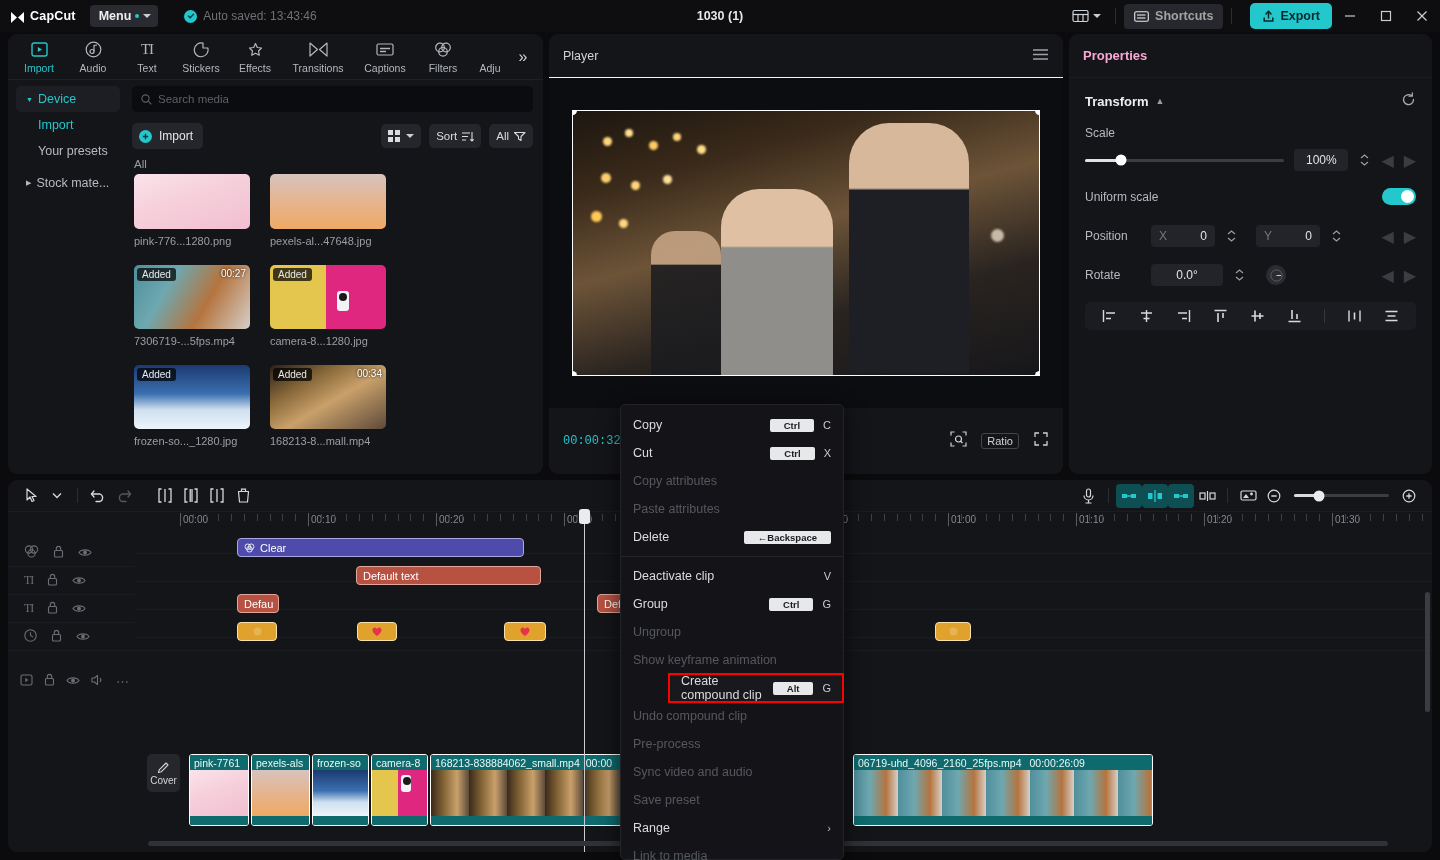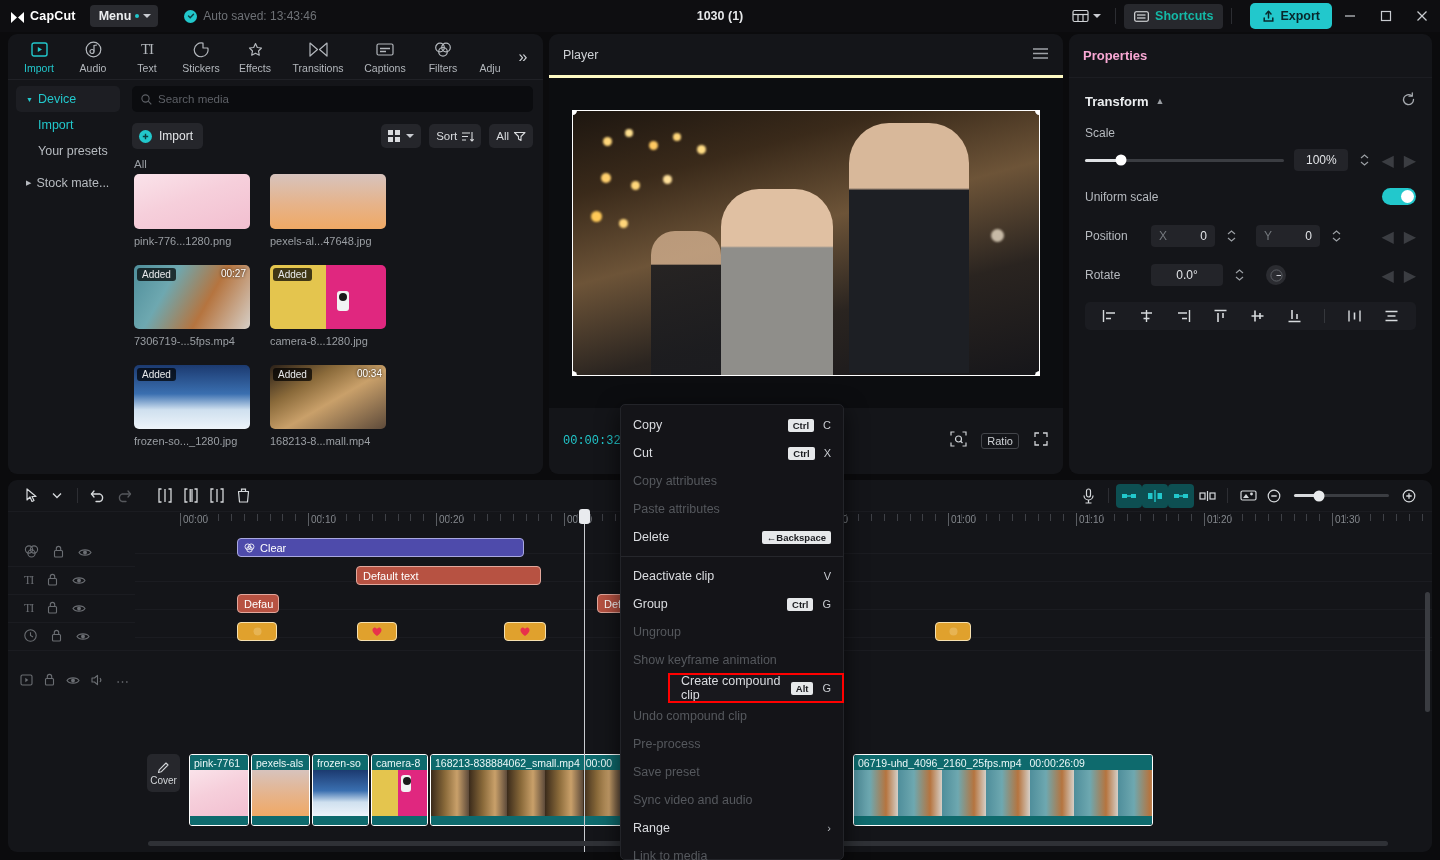--- a/index.html
+++ b/index.html
@@ -28,21 +28,21 @@
   .check-circle{ width:13px;height:13px;border-radius:50%;background:#22c8cc;
     display:flex;align-items:center;justify-content:center;}
   .check-circle svg{ display:block; }
   .win-title{ position:absolute; left:0; right:0; text-align:center; font-size:12.5px;
     font-weight:bold; color:#e6e8ea; pointer-events:none;}
   .tb-right{ margin-left:auto; display:flex; align-items:center; gap:0; height:32px;}
   .tb-icon-btn{ height:24px; display:flex; align-items:center; gap:4px; padding:0 6px;
     border-radius:4px; cursor:pointer; color:#cfd2d6; }
   .tb-sep{ width:1px; height:16px; background:#2c2d32; margin:0 8px; }
   .shortcuts{ height:25px; padding:0 10px; border-radius:4px; background:#27282d;
-    display:flex;align-items:center;gap:6px; font-size:12.5px; font-weight:bold; color:#14b8a6; cursor:pointer;}
+    display:flex;align-items:center;gap:6px; font-size:12.5px; font-weight:bold; color:#a3a3a3; cursor:pointer;}
   .export-btn{ height:26px; padding:0 12px; border-radius:5px; background:#22c8cc;
     display:flex;align-items:center;gap:5px; font-size:12.5px; font-weight:bold; color:#08282b;
     cursor:pointer; margin-left:10px;}
   .wctrl{ width:36px; height:32px; display:flex;align-items:center;justify-content:center;
     cursor:pointer; color:#c8cbd0;}
 
   
   .media-panel{ position:absolute; left:8px; top:34px; width:535px; height:440px;
     background:#141519; border-radius:9px; overflow:hidden; }
   .tabs{ height:46px; display:flex; align-items:center; padding:0 4px; position:relative;}
@@ -92,21 +92,21 @@
   .art-mall{ background:linear-gradient(150deg,#2a2018 0%,#8a6a3a 30%,#c9a06a 55%,#5d4a3a 100%); }
   .cam-dot{ position:absolute; left:58%; top:40%; width:12px; height:20px;
     background:#f2f3f4; border-radius:3px;}
   .cam-dot:after{ content:""; position:absolute; left:2px; top:2px; width:8px;height:8px;
     border-radius:50%; background:#1a1a1a;}
 
   
   .player{ position:absolute; left:549px; top:34px; width:514px; height:440px;
     background:#141519; border-radius:9px; overflow:hidden;}
   .player-head{ height:44px; display:flex;align-items:center; padding:0 14px;
-    font-size:12.5px; color:#cfd2d6; border-bottom:3px solid #fef9c3;}
+    font-size:12.5px; color:#cfd2d6; border-bottom:1px solid #fef9c3;}
   .hamburger{ margin-left:auto; cursor:pointer; }
   .stage{ position:relative; height:330px; background:#0c0d10;
     display:flex;align-items:center;justify-content:center;}
   .video-box{ position:relative; width:468px; height:266px;
     background:linear-gradient(165deg,#1d1610 0%,#3a2a1a 22%,#6d5438 45%,#2a2420 70%,#16161a 100%);
     border:1px solid #ffffff; overflow:hidden;}
   .handle{ position:absolute; width:9px;height:9px;border-radius:50%;background:#fff;}
   .bokeh{ position:absolute; border-radius:50%; filter:blur(1.2px); }
   .figA{ position:absolute; right:70px; top:12px; width:120px; height:250px;
     background:linear-gradient(180deg,#d8b89a 0%,#d8b89a 26%,#1d1f24 27%,#1d1f24 100%);
@@ -206,21 +206,21 @@
   .ctxmenu{ position:absolute; left:620px; top:404px; width:224px; height:456px;
     background:#141418; border:1px solid #232429; border-radius:5px;
     box-shadow:0 6px 22px rgba(0,0,0,.65); padding:6px 0; z-index:50;}
   .mi{ height:28px; display:flex; align-items:center; padding:0 12px;
     font-size:12.5px; color:#dadce0; cursor:pointer; position:relative;}
   .mi.disabled{ color:#55585d; cursor:default;}
   .mi .sc{ margin-left:auto; display:flex; align-items:center; gap:9px;
     font-size:11px; color:#c9ccd1;}
   .kbd{ background:#e6e8ea; color:#1a1b1f; border-radius:2px; padding:0 4px;
     font-size:9.5px; font-weight:bold; line-height:13px; display:inline-block;}
-  .kbd.wide{ padding:0 5px; }
+  .kbd.wide{ padding:0 14px; }
   .mi-sep{ height:1px; background:#26272c; margin:5px 0;}
   .mi.highlight{ outline:2px solid #ff0000; outline-offset:-1px; background:#18181d;margin-left:48px;}
   .arrow-r{ margin-left:auto; color:#b8bbc0; font-size:11px;}
 </style>
 </head>
 <body>
 
 <div class="app">
 
   <div class="titlebar">
@@ -1153,24 +1153,24 @@
           <span class="">G</span>
         </span>
       </div>
       <div class="mi disabled">
         <span>Undo compound clip</span>
       </div>
       <div class="mi disabled">
         <span>Pre-process</span>
       </div>
       <div class="mi disabled">
+        <span>Sync video and audio</span>
+      </div>
+      <div class="mi disabled">
         <span>Save preset</span>
-      </div>
-      <div class="mi disabled">
-        <span>Sync video and audio</span>
       </div>
       <div class="mi">
         <span>Range</span>
         <span class="arrow-r">›</span>
       </div>
       <div class="mi disabled">
         <span>Link to media</span>
       </div>
     </div>
 

